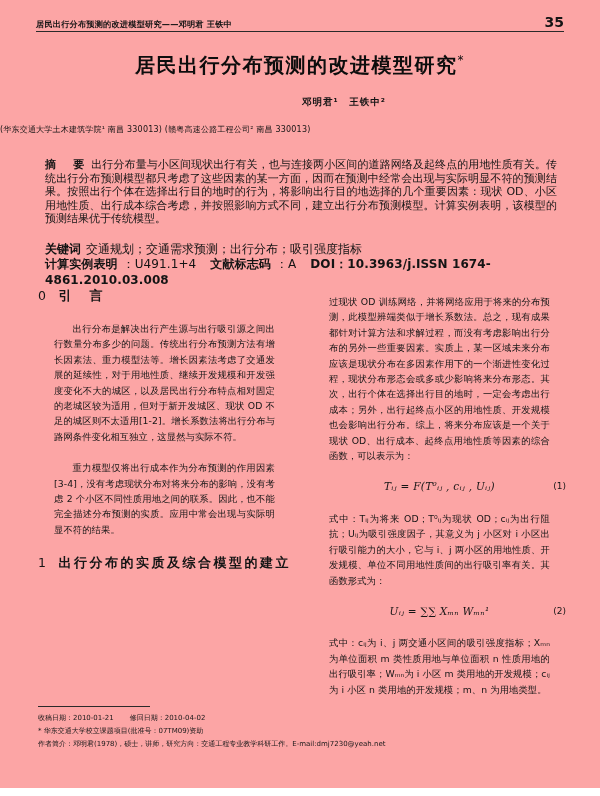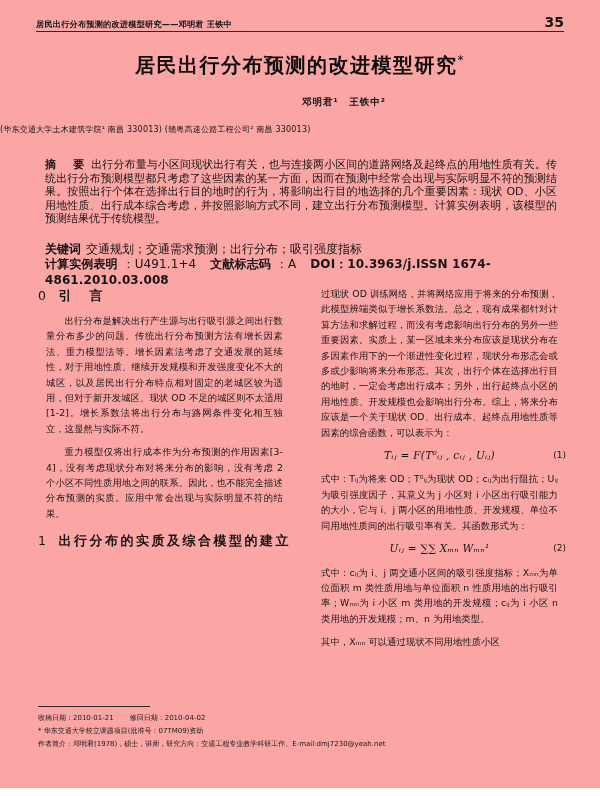--- a/index.html
+++ b/index.html
@@ -142,21 +142,21 @@
   h2.sec {
     font-size: 13px;
     font-weight: bold;
     margin: 8px 0 8px 0;
     letter-spacing: 2.5px;
     line-height: 19px;
   }
   h2.sec .num { margin-right: 10px; font-weight: normal; font-size: 12.5px; }
   h2.sec.tight { margin-top: 10px; }
   p.body {
-    margin: 8px;
+    margin: 16px;
     text-indent: 2em;
     letter-spacing: 0.1px;
   }
   p.body.noind { text-indent: 0; }
 
   
   .eq {
     display: flex;
     align-items: baseline;
     justify-content: center;
@@ -250,21 +250,20 @@
       </div>
 
       <p class="body noind">式中：Tᵢⱼ为将来 OD；T⁰ᵢⱼ为现状 OD；cᵢⱼ为出行阻抗；Uᵢⱼ为吸引强度因子，其意义为 j 小区对 i 小区出行吸引能力的大小，它与 i、j 两小区的用地性质、开发规模、单位不同用地性质间的出行吸引率有关。其函数形式为：</p>
 
       <div class="eq">
         <span class="formula">Uᵢⱼ = ∑∑ Xₘₙ Wₘₙ¹</span>
         <span class="tag">(2)</span>
       </div>
 
       <p class="body noind">式中：cᵢⱼ为 i、j 两交通小区间的吸引强度指标；Xₘₙ为单位面积 m 类性质用地与单位面积 n 性质用地的出行吸引率；Wₘₙ为 i 小区 m 类用地的开发规模；cᵢⱼ为 i 小区 n 类用地的开发规模；m、n 为用地类型。</p>
-      <p class="body noind">其中，Xₘₙ 可以通过现状不同用地性质小区</p>
     </div>
   </div>
 
   <div class="footrule"></div>
   <div class="footer">
     <div class="fline">
       <span>收稿日期</span>：<span>2010-01-21</span><span class="gap"></span><span>修回日期</span>：<span>2010-04-02</span>
     </div>
     <div class="fline">* 华东交通大学校立课题项目(批准号：07TM09)资助</div>
     <div class="fline">

